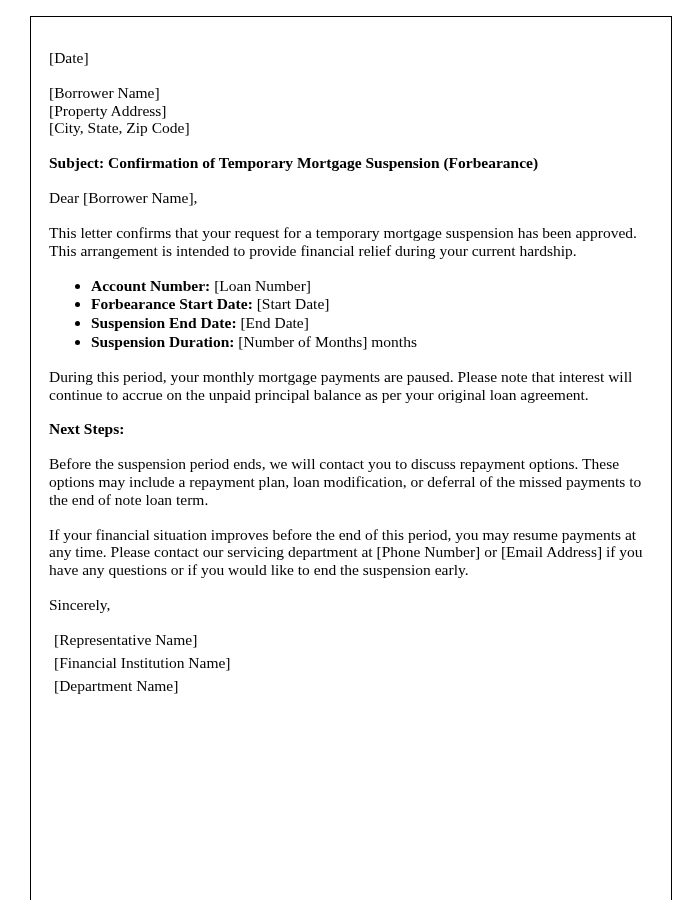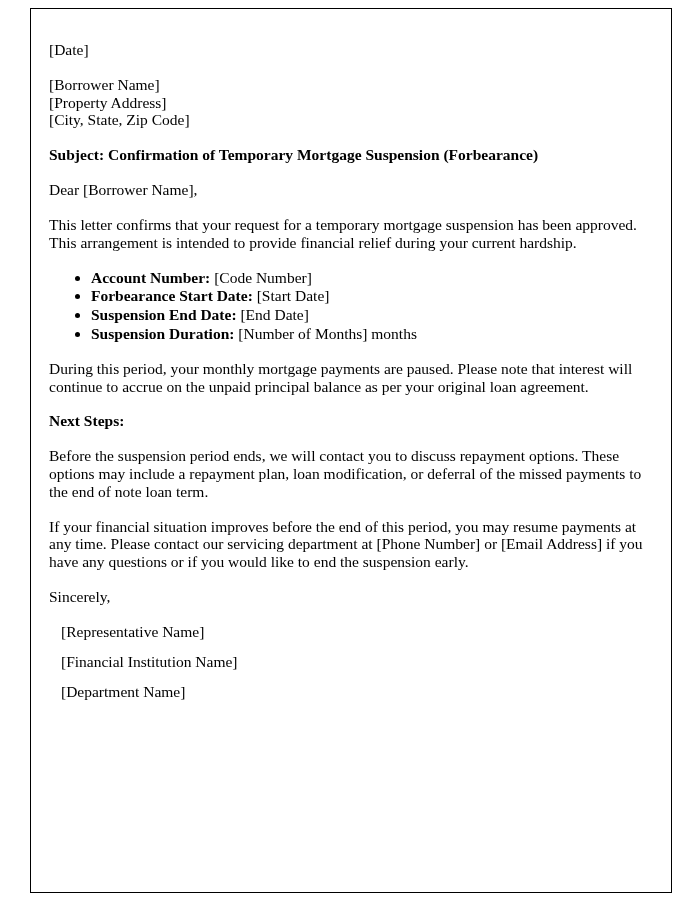--- a/index.html
+++ b/index.html
@@ -7,21 +7,21 @@
     padding: 0;
     background: #ffffff;
     width: 700px;
     height: 900px;
     font-family: "Liberation Serif", "DejaVu Serif", serif;
   }
   .page {
     box-sizing: border-box;
     position: absolute;
     left: 30px;
-    top: 8px;
+    top: 16px;
     width: 642px;
     height: 885px;
     background: #ffffff;
     border: 1px solid #000000;
     padding: 32px 18px 20px 18px;
     color: #000000;
   }
   .letter {
     font-size: 15.5px;
     line-height: 1.15;
@@ -40,21 +40,21 @@
   }
   ul.terms {
     margin: 0 0 17px 0;
     padding-left: 42px;
     list-style-type: disc;
   }
   ul.terms li {
     margin: 0 0 1px 0;
   }
   .sig div {
-    margin: 12px;
+    margin: 5px;
   }
 </style>
 </head>
 <body>
 
 <div class="page">
   <div class="letter">
 
     <p>[Date]</p>
 
@@ -65,21 +65,21 @@
     </div>
 
     <p class="bold">Subject: Confirmation of Temporary Mortgage Suspension (Forbearance)</p>
 
     <p>Dear [Borrower Name],</p>
 
     <p>This letter confirms that your request for a temporary mortgage suspension has been approved. This arrangement is intended to provide financial relief during your current hardship.</p>
 
 
     <ul class="terms">
-      <li><span class="bold">Account Number:</span><span> [Code Number]</span></li>
+      <li><span class="bold">Account Number:</span><span> [Loan Number]</span></li>
       <li><span class="bold">Forbearance Start Date:</span><span> [Start Date]</span></li>
       <li><span class="bold">Suspension End Date:</span><span> [End Date]</span></li>
       <li><span class="bold">Suspension Duration:</span><span> [Number of Months] months</span></li>
     </ul>
 
     <p>During this period, your monthly mortgage payments are paused. Please note that interest will continue to accrue on the unpaid principal balance as per your original loan agreement.</p>
 
     <p class="bold">Next Steps:</p>
 
     <p>Before the suspension period ends, we will contact you to discuss repayment options. These options may include a repayment plan, loan modification, or deferral of the missed payments to the end of note loan term.</p>

